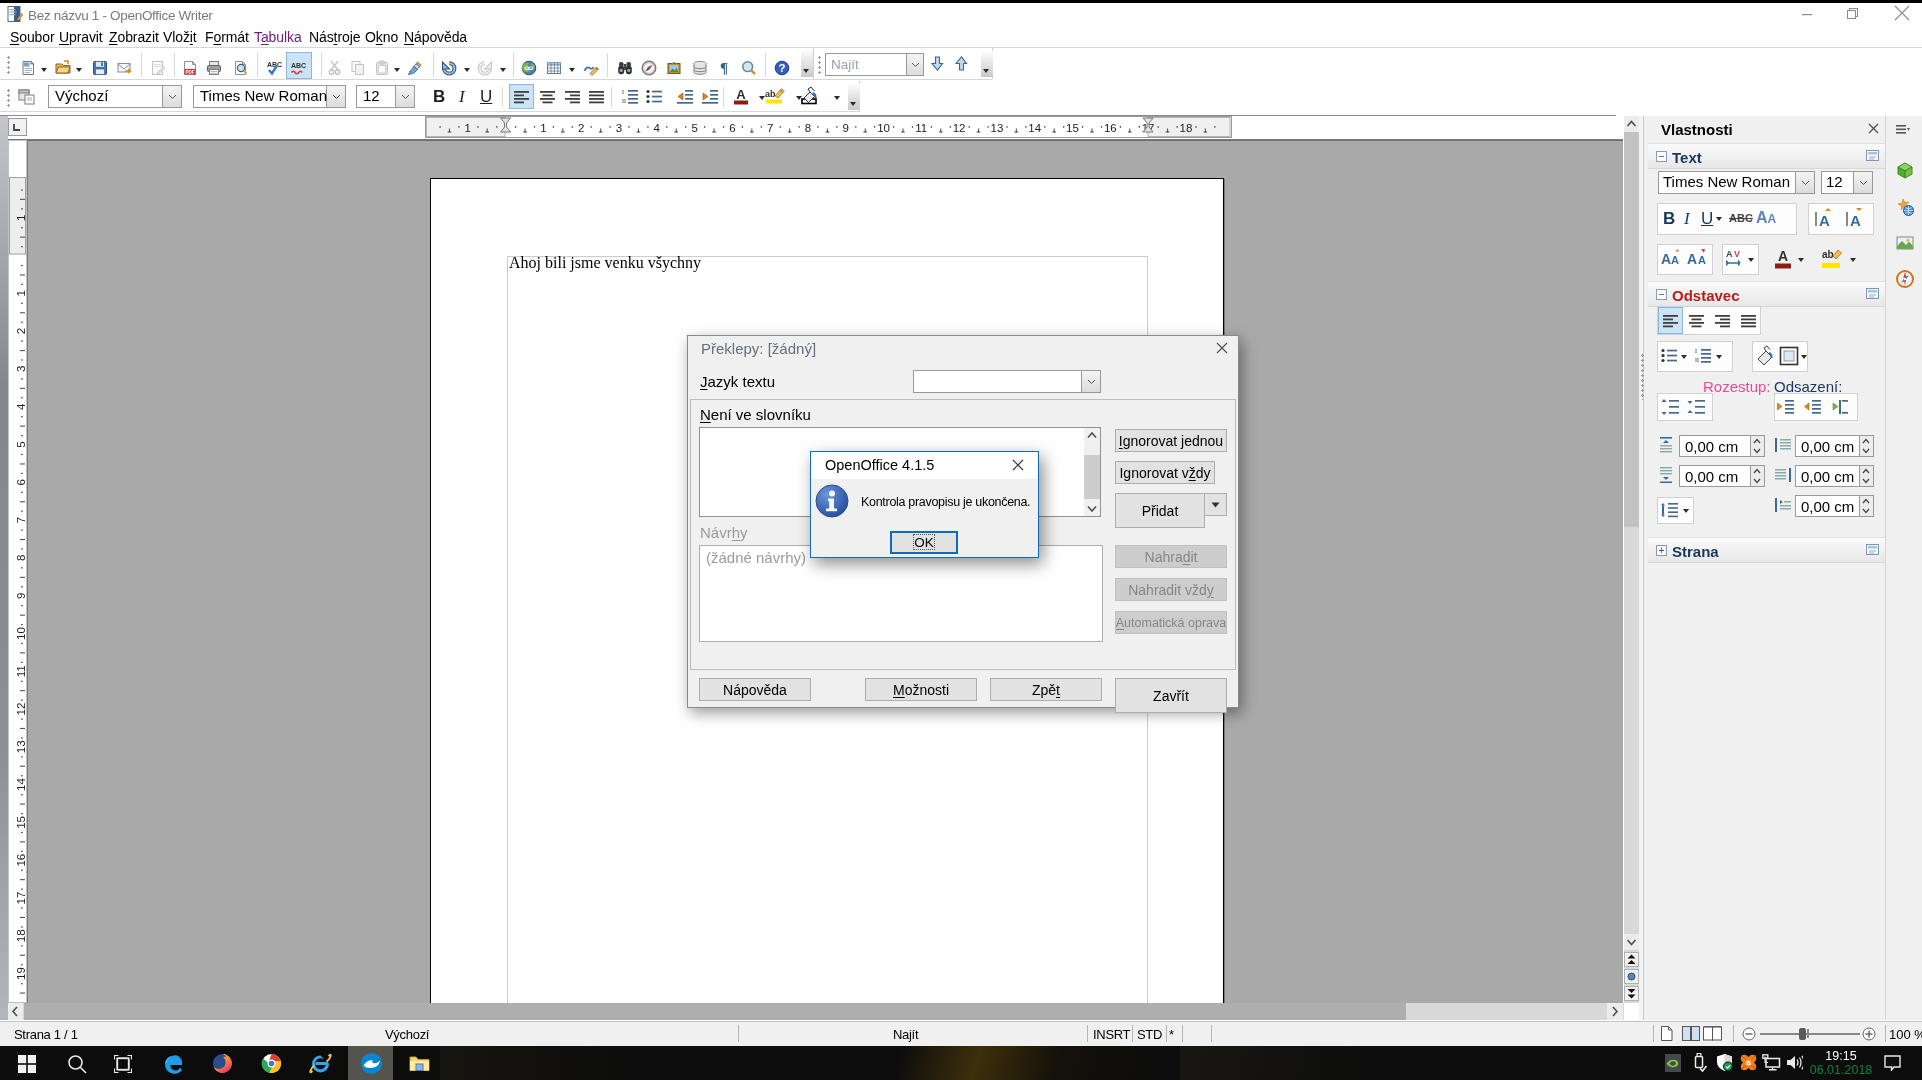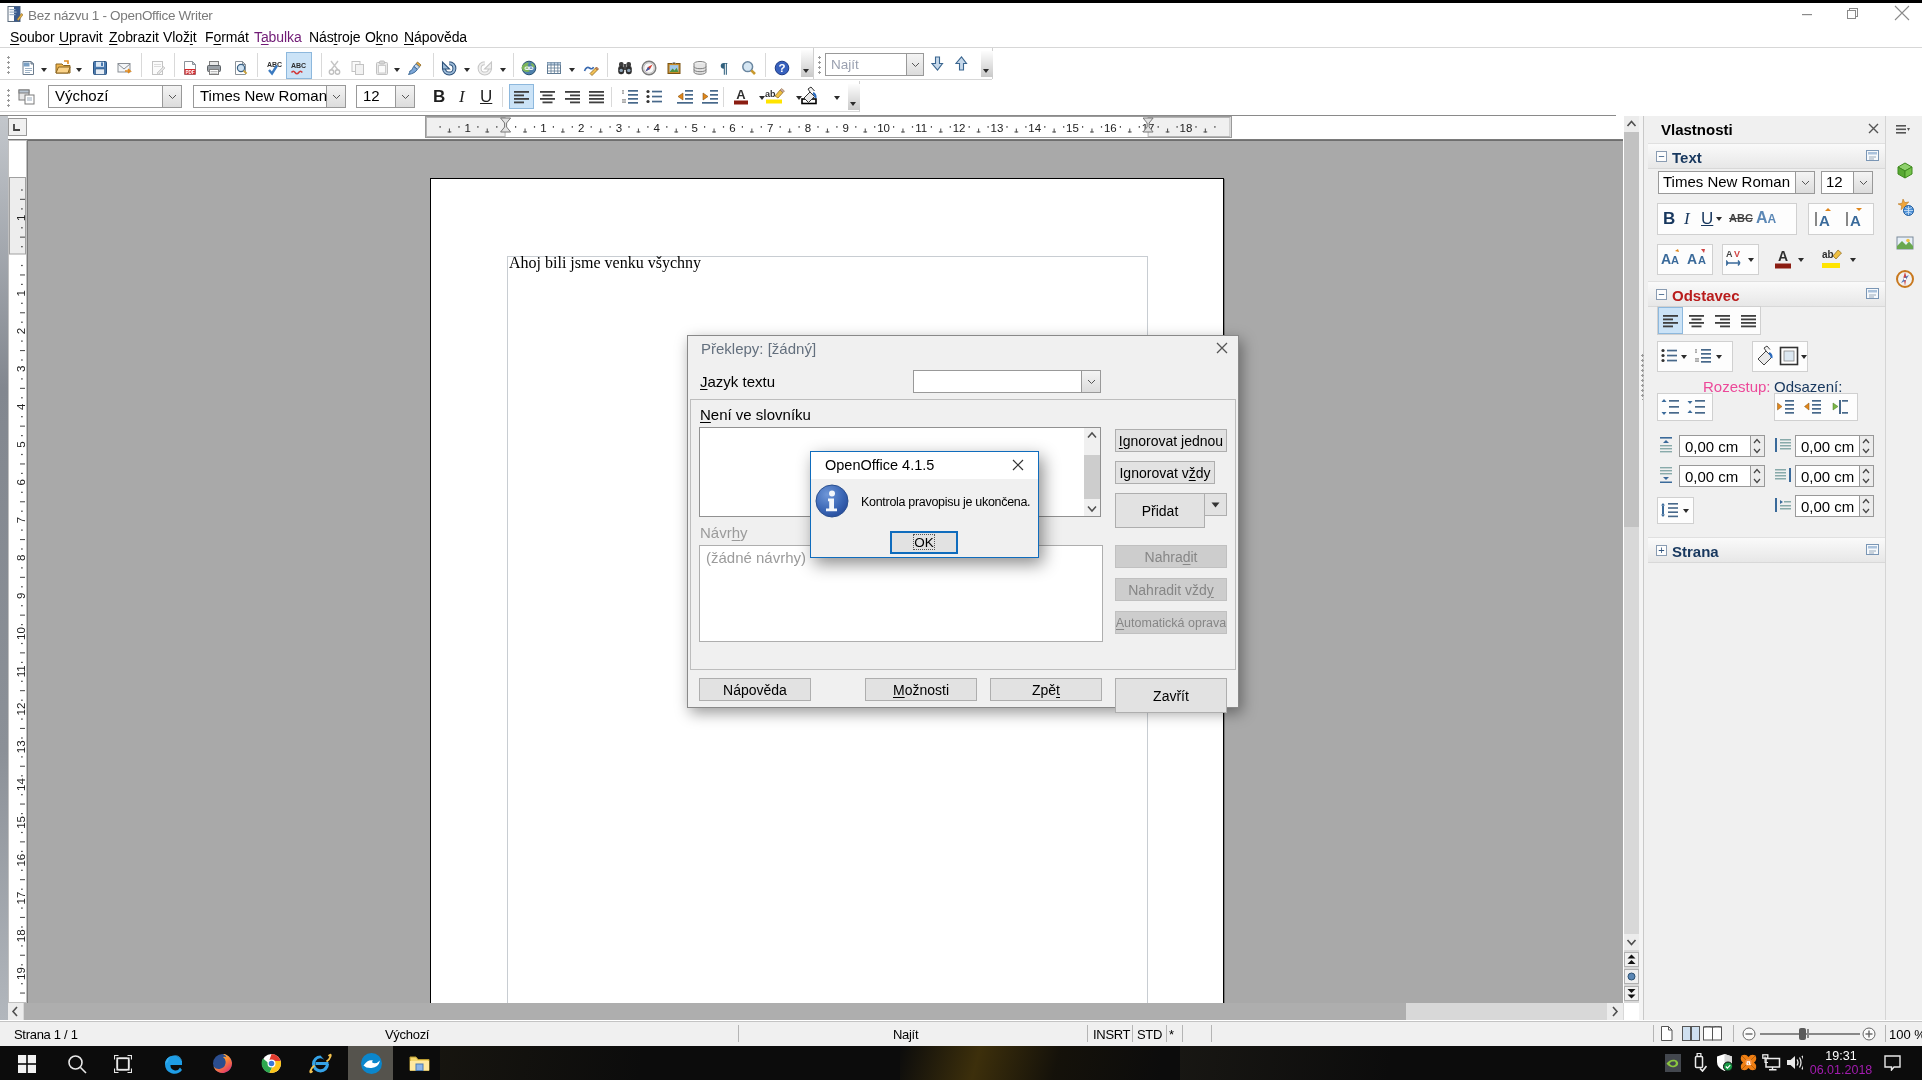--- a/index.html
+++ b/index.html
@@ -1092,16 +1092,16 @@
 <svg class="abs" style="left:1762px;top:1054px" width="19" height="17" viewBox="0 0 19 17">
     <rect x="0.8" y="0.8" width="5" height="3.4" fill="none" stroke="#ececec" stroke-width="1.3"></rect>
     <rect x="4" y="4.5" width="13.5" height="8.5" fill="none" stroke="#ececec" stroke-width="1.5"></rect>
     <path d="M10.5 13 v2.5 M7 15.8 h7.5" stroke="#ececec" stroke-width="1.4"></path>
     <path d="M3 2.5 v6 h3" fill="none" stroke="#ececec" stroke-width="1.1"></path>
   </svg>
 <svg class="abs" style="left:1786px;top:1054px" width="17" height="17" viewBox="0 0 17 17">
     <path d="M1 6 h3.5 L9 2 v13 L4.5 11 H1z" fill="#e8e8e8"></path>
     <path d="M11 5.5 q2 3 0 6 M13.5 3.5 q3 5 0 10 M16 1.8 q4 6.8 0 13.6" stroke="#e8e8e8" stroke-width="1.3" fill="none"></path>
   </svg>
-<div class="txt" style="left:1819px;top:1049px;width:44px;text-align:center;font-size:12.5px;color:#fff;transform:translateZ(0)">19:31</div>
-<div class="txt" style="left:1805px;top:1063px;width:72px;text-align:center;font-size:12.5px;color:#a21caf;transform:translateZ(0)">06.01.2018</div>
+<div class="txt" style="left:1819px;top:1049px;width:44px;text-align:center;font-size:12.5px;color:#fff;transform:translateZ(0)">19:15</div>
+<div class="txt" style="left:1805px;top:1063px;width:72px;text-align:center;font-size:12.5px;color:#15803d;transform:translateZ(0)">06.01.2018</div>
 <svg class="abs" style="left:1884px;top:1055px" width="17" height="16" viewBox="0 0 17 16">
     <path d="M1 1 h15 v11 h-6 l-2.5 3 v-3 H1z" fill="none" stroke="#e8e8e8" stroke-width="1.4"></path>
   </svg>
 </body></html>

